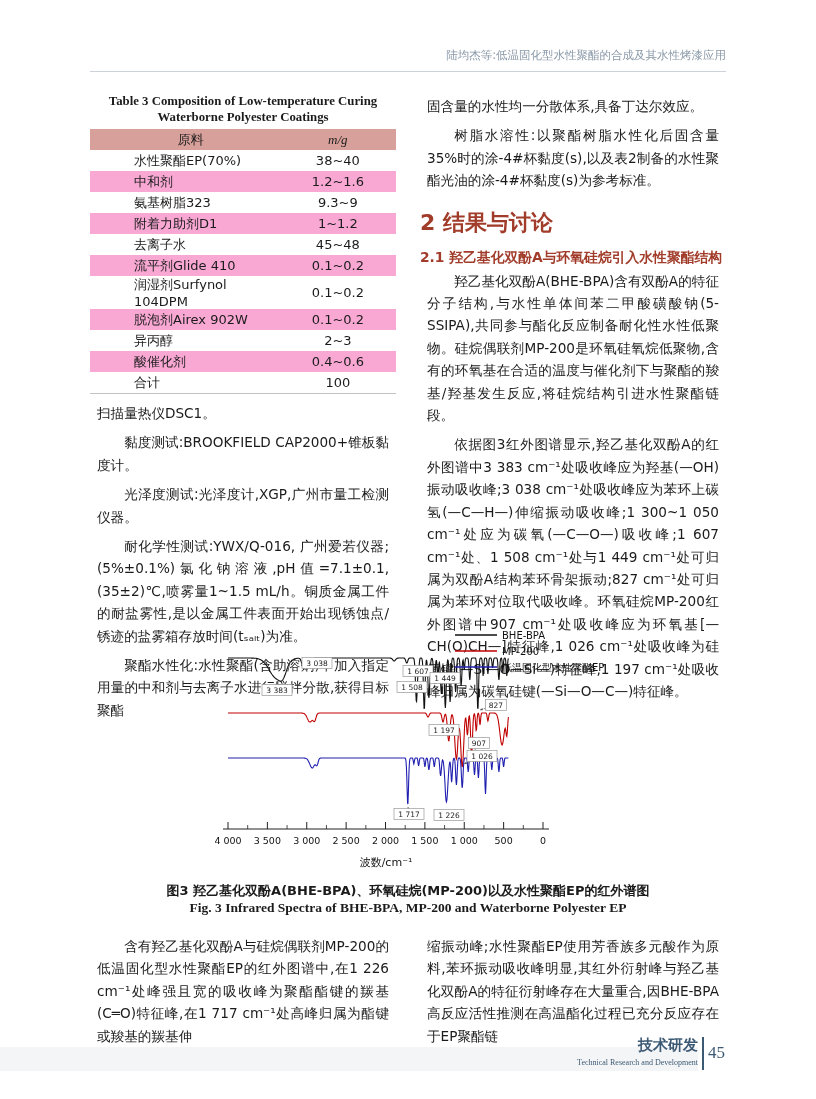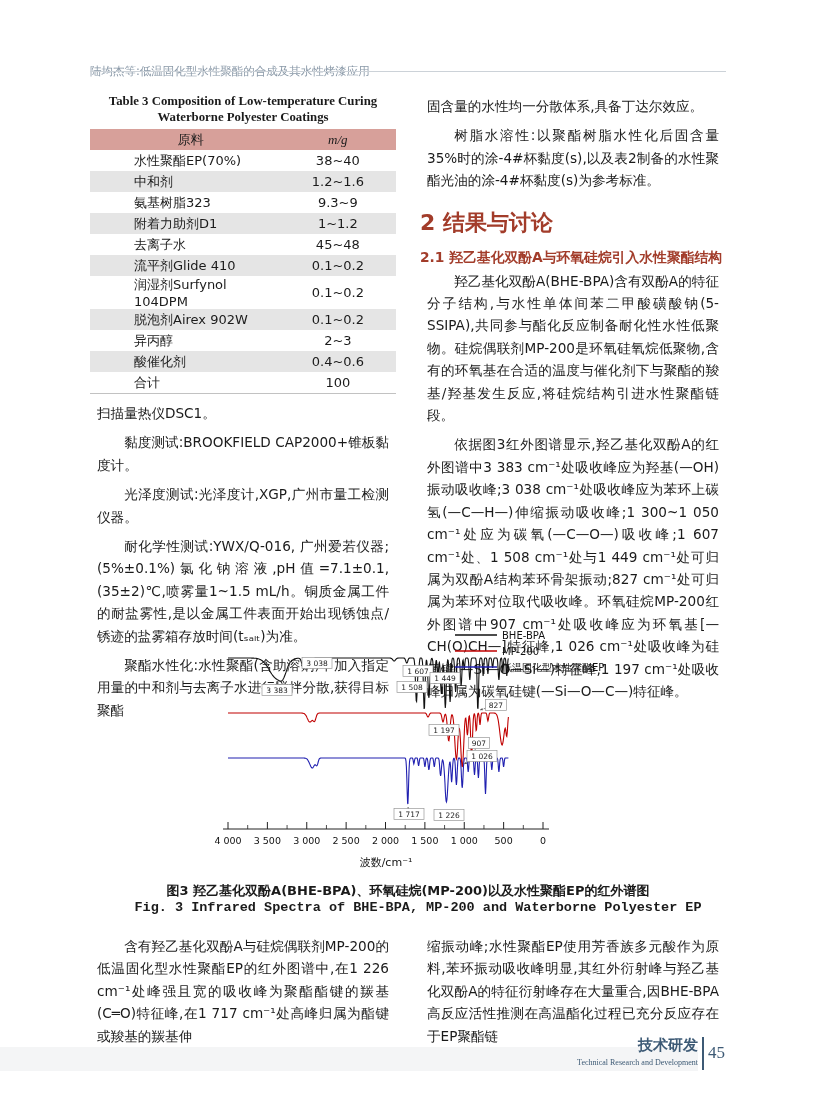--- a/index.html
+++ b/index.html
@@ -1,34 +1,34 @@
 <!DOCTYPE html>
 <html><head>
 <meta charset="utf-8">
 <style>
   html,body{margin:0;padding:0;background:#ffffff;}
   body{width:816px;height:1099px;position:relative;overflow:hidden;
        font-family:"DejaVu Sans",sans-serif;color:#1b1b1b;}
   .abs{position:absolute;}
-  .running-head{font-size:11.5px;color:#8a99a8;text-align:left;margin-top:16px;}
+  .running-head{font-size:11.5px;color:#8a99a8;text-align:right;}
   .hrule{border-top:1px solid #ccd2d8;height:0;}
   .col{width:306px;}
   .para{margin:7px;font-size:13.6px;line-height:22.4px;text-align:justify;}
   .para.indent{text-indent:2em;}
   .tbl-title-cn{font-size:13.5px;font-weight:bold;text-align:center;}
   .tbl-title-en{font-size:12.8px;font-weight:bold;text-align:center;
                 font-family:"Liberation Serif",serif;line-height:15.5px;}
   table.comp{border-collapse:collapse;width:306px;font-size:13px;margin-top:4px;
              border-bottom:1.5px solid #c2c2c2;}
   table.comp td,table.comp th{height:21px;padding:0;font-weight:normal;vertical-align:middle;}
   table.comp th{background:#d7a09a;}
   table.comp .c1{text-align:left;padding-left:44px;width:62%;}
   table.comp .c2{text-align:center;width:38%;}
   table.comp th.c1{text-align:center;padding-left:12px;}
-  table.comp tr.stripe td{background:#e5e5e5;}
+  table.comp tr.stripe td{background:#f9a8d4;}
   .unit-head{font-style:italic;font-family:"Liberation Serif",serif;}
   .sec-h1{margin:0;color:#a23c2a;font-weight:bold;font-size:22px;}
   .sec-h2{margin:0;color:#a23c2a;font-weight:bold;font-size:13.8px;line-height:20px;}
   .fig-cap-cn{font-size:13px;font-weight:bold;text-align:center;}
   .fig-cap-en{font-size:13.5px;font-weight:bold;text-align:center;font-family:"Liberation Serif",serif;}
   .foot-band{background:#f4f5f6;}
   .foot-cn{font-size:15px;font-weight:bold;color:#3d5a75;text-align:right;}
   .foot-en{font-size:8px;color:#3d5a75;text-align:right;font-family:"Liberation Serif",serif;}
   .foot-bar{width:2px;background:#3d5a75;}
   .page-num{font-size:17px;color:#3d5a75;font-family:"Liberation Serif",serif;}
@@ -187,21 +187,21 @@
     <rect x="274" y="127.5" width="30" height="11" fill="#ffffff" stroke="#999" stroke-width="0.7"></rect>
     <text x="289" y="135.8" text-anchor="middle" font-size="7.5" fill="#222">1 026</text>
     <line x1="215.21428571428572" y1="185.5" x2="215" y2="184" stroke="#555" stroke-width="0.7"></line>
     <polygon points="215,184 216.54728655722,186.5701953835937 214.23425961247509,186.90062780427155" fill="#555"></polygon>
     <rect x="201" y="185.5" width="30" height="11" fill="#ffffff" stroke="#999" stroke-width="0.7"></rect>
     <text x="216" y="193.8" text-anchor="middle" font-size="7.5" fill="#222">1 717</text>
     <rect x="241" y="186.5" width="30" height="11" fill="#ffffff" stroke="#999" stroke-width="0.7"></rect>
     <text x="256" y="194.8" text-anchor="middle" font-size="7.5" fill="#222">1 226</text>
   </svg>
 <div class="abs fig-cap-cn" style="left:40px;top:882px;width:736px;">图3  羟乙基化双酚A(BHE-BPA)、环氧硅烷(MP-200)以及水性聚酯EP的红外谱图</div>
-<div class="abs fig-cap-en" style="left:50px;top:900px;width:736px;font-family:Liberation Mono, monospace;">Fig. 3   Infrared Spectra of BHE-BPA, MP-200 and Waterborne Polyester EP</div>
+<div class="abs fig-cap-en" style="left:40px;top:900px;width:736px;">Fig. 3   Infrared Spectra of BHE-BPA, MP-200 and Waterborne Polyester EP</div>
 
 <div class="abs col" style="left:90px;top:928px;">
   <p class="para indent">含有羟乙基化双酚A与硅烷偶联剂MP-200的低温固化型水性聚酯EP的红外图谱中,在1 226 cm⁻¹处峰强且宽的吸收峰为聚酯酯键的羰基(C═O)特征峰,在1 717 cm⁻¹处高峰归属为酯键或羧基的羰基伸</p>
 </div>
 <div class="abs col" style="left:420px;top:928px;">
   <p class="para">缩振动峰;水性聚酯EP使用芳香族多元酸作为原料,苯环振动吸收峰明显,其红外衍射峰与羟乙基化双酚A的特征衍射峰存在大量重合,因BHE-BPA高反应活性推测在高温酯化过程已充分反应存在于EP聚酯链</p>
 </div>
 
 <div class="abs foot-band" style="left:0;top:1047px;width:698px;height:24px;"></div>
 <div class="abs foot-cn" style="left:540px;top:1036px;width:158px;">技术研发</div>

